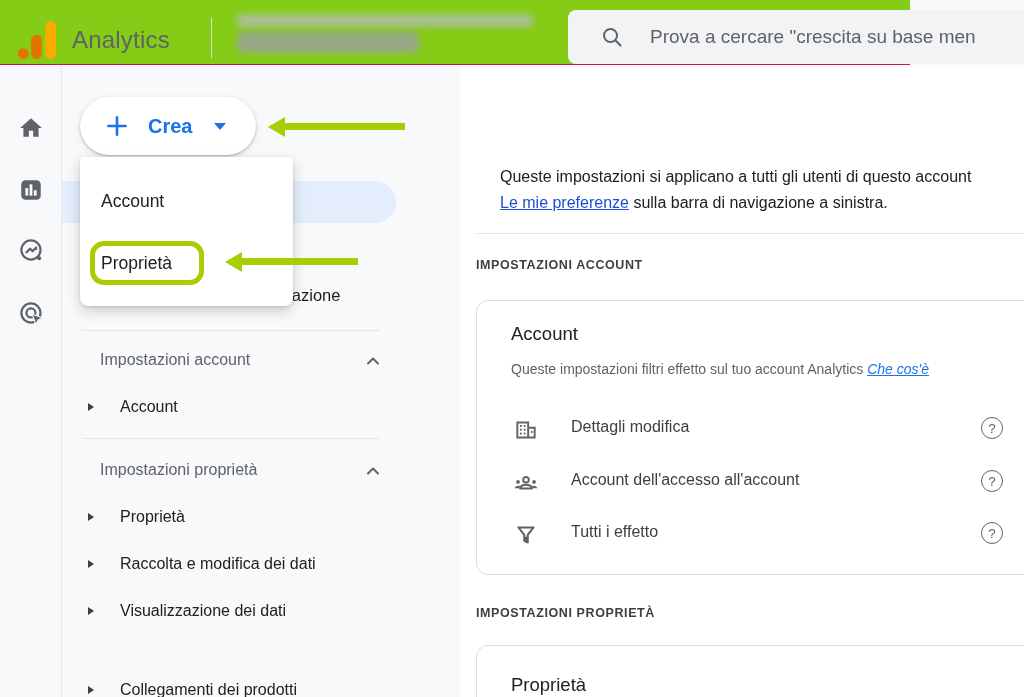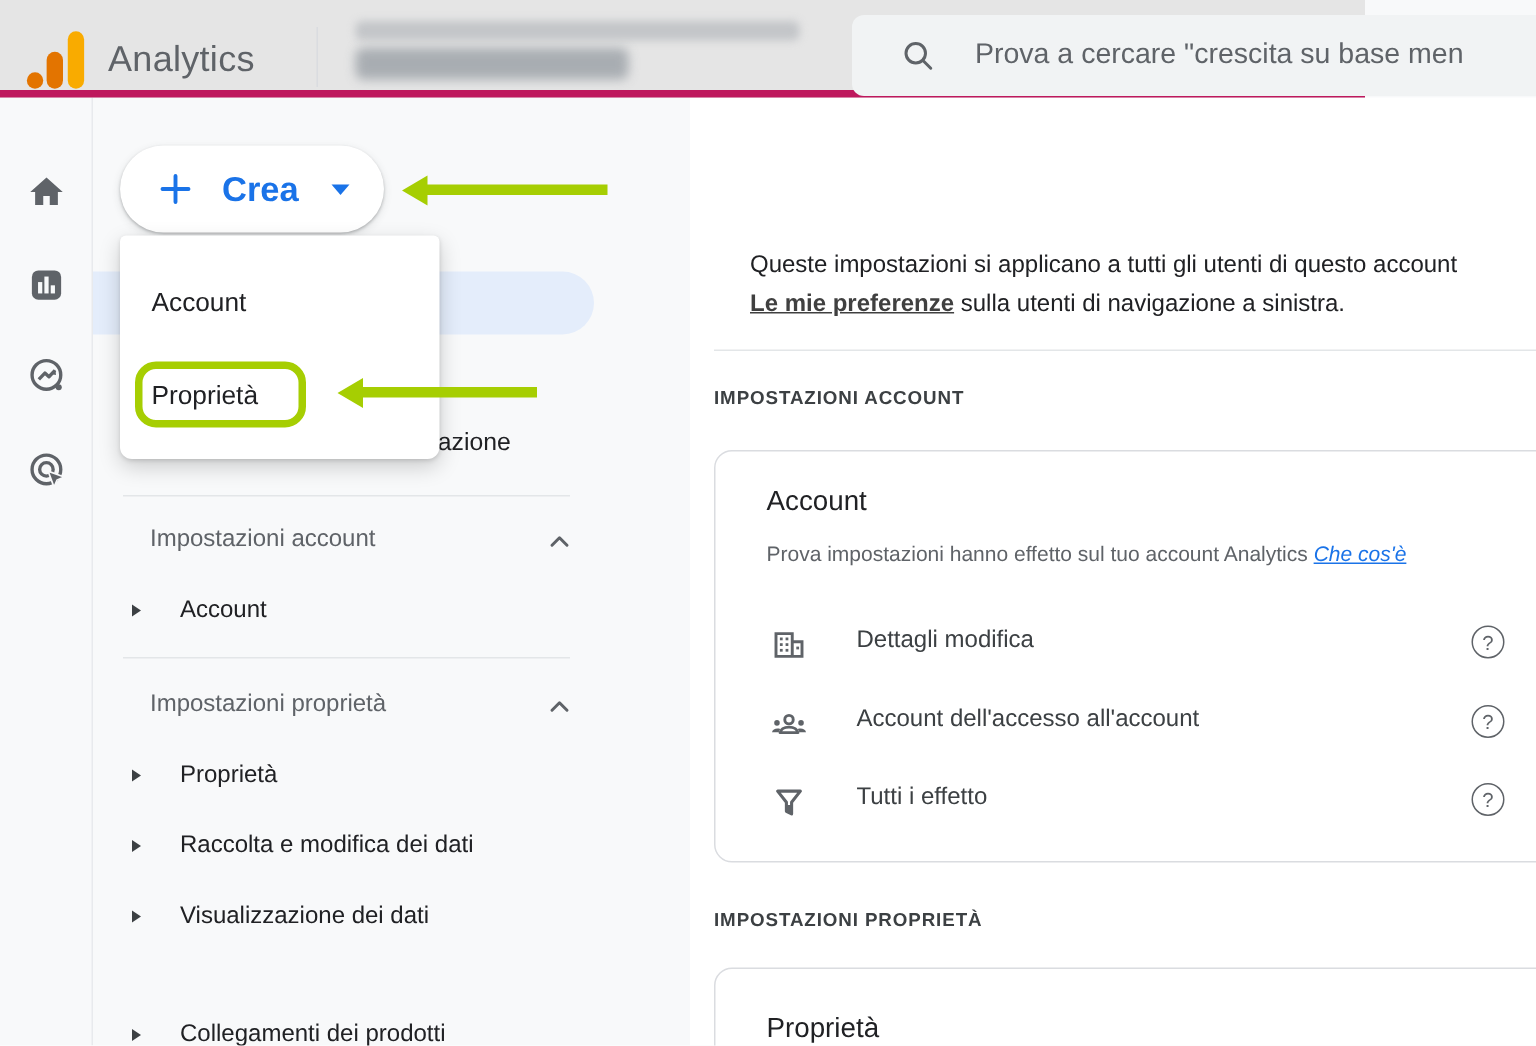--- a/index.html
+++ b/index.html
@@ -4,21 +4,21 @@
 <style>
   * { margin:0; padding:0; box-sizing:border-box; }
   html,body { width:1024px; height:697px; }
   body {
     font-family:"Liberation Sans", sans-serif;
     position:relative; width:1024px; height:697px;
     overflow:hidden; background:#f8f9fa; color:#202124;
   }
   
   .header { position:absolute; left:0; top:0; width:910px; height:65px;
-    background:#e5e5e5; border-bottom:5px solid #be185d; z-index:10; }
+    background:#84cc16; border-bottom:1px solid #be185d; z-index:10; }
   .logo-wrap { position:absolute; left:16px; top:20px; display:flex; align-items:center; }
   .logo-svg { width:42px; height:40px; }
   .app-name { font-size:24px; color:#5f6368; margin-left:14px; letter-spacing:.2px; }
   .header-divider { position:absolute; left:211px; top:18px; width:1px; height:40px; background:#dadce0; }
   .redacted-line1 { position:absolute; left:237px; top:14px; width:296px; height:13px;
     background:#b8bbbf; border-radius:4px; filter:blur(3px); opacity:.75; }
   .redacted-line2 { position:absolute; left:237px; top:32px; width:182px; height:21px;
     background:#9aa0a6; border-radius:5px; filter:blur(3.5px); opacity:.8; }
   .search-bar { position:absolute; left:568px; top:10px; width:480px; height:54px;
     background:#f1f3f4; border-radius:8px; display:flex; align-items:center; padding-left:32px; }
@@ -40,21 +40,21 @@
   .nav-header { position:absolute; left:38px; width:280px; display:flex; align-items:center;
     justify-content:space-between; color:#5f6368; font-size:16px; cursor:pointer; }
   .nav-item { position:absolute; left:26px; display:flex; align-items:center; cursor:pointer; }
   .tri-right { width:0; height:0; border-left:6px solid #3c4043;
     border-top:4.5px solid transparent; border-bottom:4.5px solid transparent; margin-right:26px; }
   .nav-item-label { font-size:16px; color:#202124; }
   
   .crea-btn { position:absolute; left:80px; top:97px; width:176px; height:58px; background:#fff;
     border-radius:29px; box-shadow:0 1px 2px rgba(60,64,67,.3), 0 2px 6px rgba(60,64,67,.15);
     display:flex; align-items:center; padding-left:24px; z-index:3; cursor:pointer; }
-  .crea-label { color:#1a73e8; font-size:23px; font-weight:bold; margin-left:18px; }
+  .crea-label { color:#1a73e8; font-size:20px; font-weight:bold; margin-left:18px; }
   .caret-down { width:0; height:0; border-top:7px solid #1a73e8;
     border-left:6px solid transparent; border-right:6px solid transparent; margin-left:22px; }
   .dropdown { position:absolute; left:80px; top:157px; width:213px; height:149px; background:#fff;
     border-radius:4px 4px 8px 8px; box-shadow:0 5px 14px rgba(0,0,0,.18), 0 1px 3px rgba(0,0,0,.12);
     z-index:3; }
   .dropdown-item { position:absolute; left:21px; font-size:17.5px; color:#202124; cursor:pointer; }
   .dd-item-1 { top:34px; }
   .dd-item-2 { top:96px; }
   .green-box { position:absolute; left:90px; top:241px; width:114px; height:44px;
     border:5px solid #a6ce02; border-radius:14px; z-index:4; }
@@ -67,21 +67,21 @@
   .arrow1 .head { left:0; }
   .arrow1 .shaft { left:15px; width:122px; }
   .arrow2 { left:225px; top:258px; }
   .arrow2 .head { left:0; }
   .arrow2 .shaft { left:15px; width:118px; }
   
   .main { position:absolute; left:460px; top:65px; width:620px; height:632px; background:#fff; }
   .page-title { position:absolute; left:16px; top:44px; font-size:28px; font-weight:400; color:#202124; }
   .intro { position:absolute; left:16px; top:99px; font-size:16px; color:#202124;
     line-height:26px; white-space:nowrap;margin-left:24px; }
-  .intro a { color:#404040; font-weight:bold; text-decoration:underline; cursor:pointer;text-align:right; }
+  .intro a { color:#1d4ed8; font-weight:normal; text-decoration:underline; cursor:pointer;text-align:right; }
   .main-divider { position:absolute; left:16px; top:168px; width:604px; height:1px; background:#e3e6e8; }
   .section-label { position:absolute; left:16px; font-size:12.5px; font-weight:bold;
     letter-spacing:.6px; color:#3c4043; }
   .label-1 { top:193px; }
   .label-2 { top:541px; }
   .card { position:absolute; left:16px; width:600px; background:#fff;
     border:1px solid #dadce0; border-radius:12px; }
   .card-1 { top:235px; height:275px; }
   .card-2 { top:580px; height:130px; }
   .card-title { position:absolute; left:34px; top:22px; font-size:18.5px; color:#202124; }
@@ -211,29 +211,29 @@
   <span class="head"></span>
     <span class="shaft"></span>
 </div>
 <div class="arrow arrow2">
   <span class="head"></span>
     <span class="shaft"></span>
 </div>
 
 <div class="main">
   <p class="intro"><span>Queste impostazioni si applicano a tutti gli utenti di questo account</span><br>
-    <a>Le mie preferenze</a><span> sulla utenti di navigazione a sinistra.</span>
+    <a>Le mie preferenze</a><span> sulla barra di navigazione a sinistra.</span>
   </p>
   <div class="main-divider"></div>
 
   <div class="section-label label-1">IMPOSTAZIONI ACCOUNT</div>
 
   <div class="card card-1">
     <div class="card-title">Account</div>
-    <div class="card-subtitle"><span>Prova impostazioni hanno effetto sul tuo account Analytics </span><a>Che cos'è</a>
+    <div class="card-subtitle"><span>Queste impostazioni filtri effetto sul tuo account Analytics </span><a>Che cos'è</a>
     </div>
 
     <div class="card-row row-1">
       <svg class="row-icon" width="26" height="26" viewBox="0 0 24 24">
         <path d="M4 5h10v14H4z M14 10h6v9h-6z" fill="none" stroke="#5f6368" stroke-width="1.8"></path>
         <rect x="6.4" y="7.4" width="1.7" height="1.7" fill="#5f6368"></rect>
         <rect x="9.9" y="7.4" width="1.7" height="1.7" fill="#5f6368"></rect>
         <rect x="6.4" y="10.9" width="1.7" height="1.7" fill="#5f6368"></rect>
         <rect x="9.9" y="10.9" width="1.7" height="1.7" fill="#5f6368"></rect>
         <rect x="6.4" y="14.4" width="1.7" height="1.7" fill="#5f6368"></rect>

